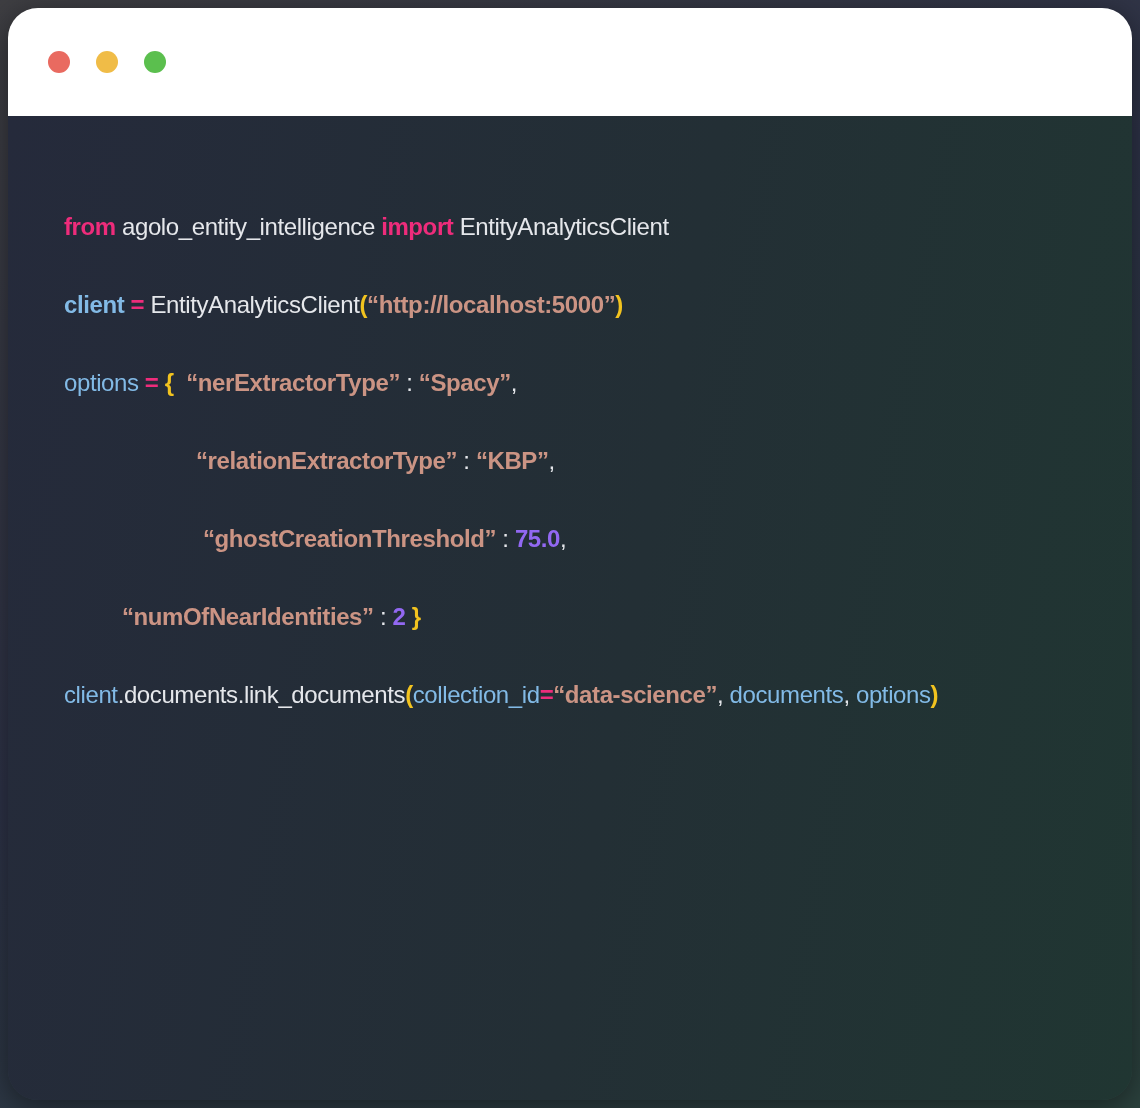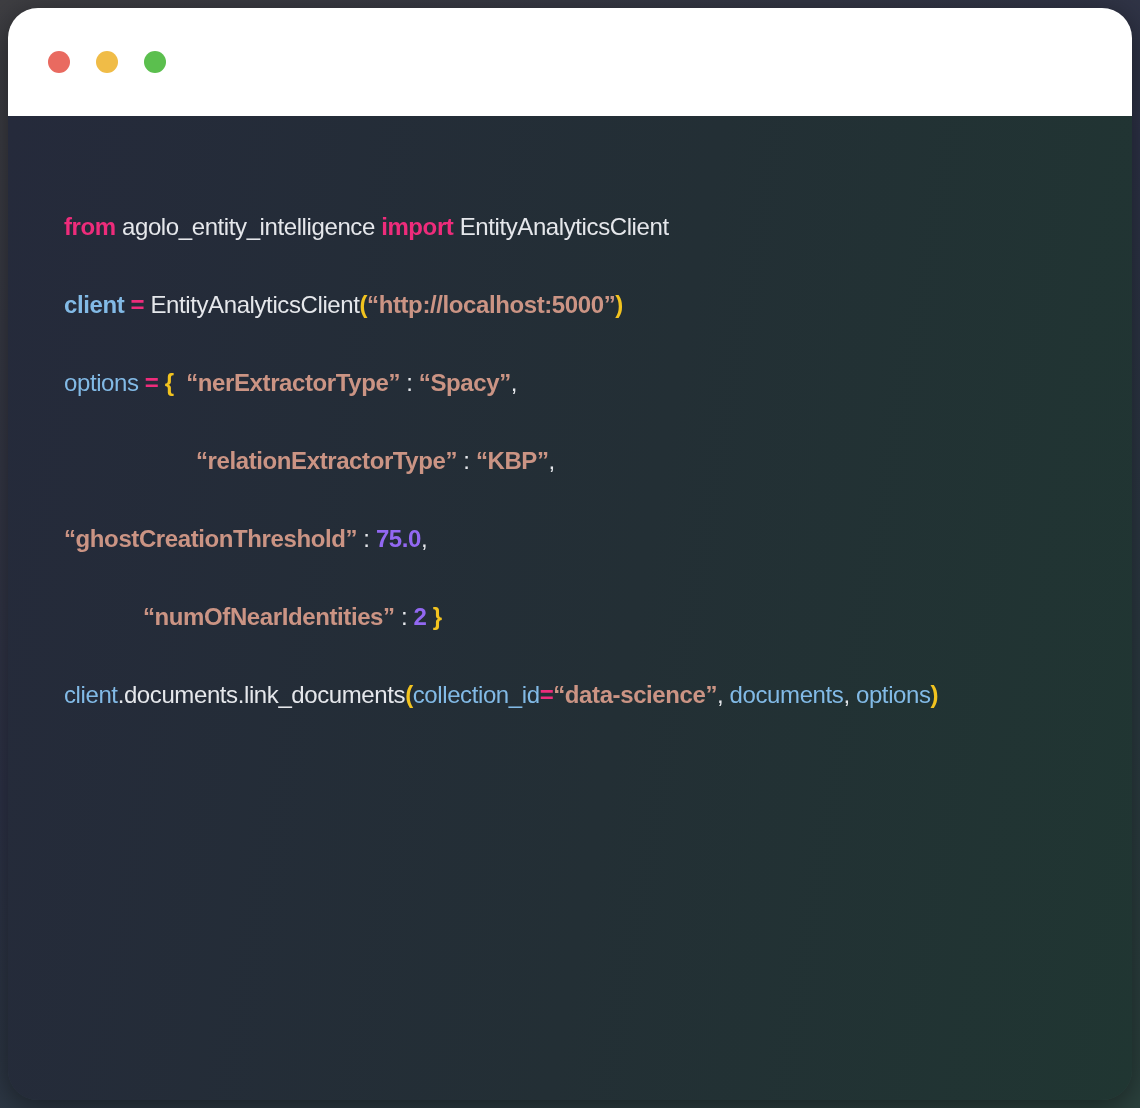--- a/index.html
+++ b/index.html
@@ -67,17 +67,17 @@
   <div class="titlebar">
       <div class="traffic-dot" style="background: rgb(233, 106, 96);"></div>
       <div class="traffic-dot" style="background: rgb(240, 188, 71);"></div>
       <div class="traffic-dot" style="background: rgb(91, 191, 78);"></div>
     </div>
   <div class="code-area">
       <div class="code-line"><span class="tok-keyword">from </span><span class="tok-plain">agolo_entity_intelligence </span><span class="tok-keyword">import </span><span class="tok-plain">EntityAnalyticsClient</span></div>
       <div class="code-line"><span class="tok-variable_bold">client </span><span class="tok-keyword">= </span><span class="tok-plain">EntityAnalyticsClient</span><span class="tok-bracket">(</span><span class="tok-string">“http://localhost:5000”</span><span class="tok-bracket">)</span></div>
       <div class="code-line"><span class="tok-variable">options </span><span class="tok-keyword">= </span><span class="tok-bracket">{</span><span class="tok-plain">  </span><span class="tok-string">“nerExtractorType”</span><span class="tok-plain"> : </span><span class="tok-string">“Spacy”</span><span class="tok-plain">,</span></div>
       <div class="code-line" style="margin-left: 132px;"><span class="tok-string">“relationExtractorType”</span><span class="tok-plain"> : </span><span class="tok-string">“KBP”</span><span class="tok-plain">,</span></div>
-      <div class="code-line" style=""><span class="tok-string">“ghostCreationThreshold”</span><span class="tok-plain"> : </span><span class="tok-number">75.0</span><span class="tok-plain">,</span></div>
-      <div class="code-line" style="margin-left: 79px;"><span class="tok-string">“numOfNearIdentities”</span><span class="tok-plain"> : </span><span class="tok-number">2 </span><span class="tok-bracket">}</span></div>
+      <div class="code-line" style="margin-left: 139px;"><span class="tok-string">“ghostCreationThreshold”</span><span class="tok-plain"> : </span><span class="tok-number">75.0</span><span class="tok-plain">,</span></div>
+      <div class="code-line" style="margin-left: 58px;"><span class="tok-string">“numOfNearIdentities”</span><span class="tok-plain"> : </span><span class="tok-number">2 </span><span class="tok-bracket">}</span></div>
       <div class="code-line"><span class="tok-variable">client</span><span class="tok-plain">.documents.link_documents</span><span class="tok-bracket">(</span><span class="tok-variable">collection_id</span><span class="tok-keyword">=</span><span class="tok-string">“data-science”</span><span class="tok-plain">, </span><span class="tok-variable">documents</span><span class="tok-plain">, </span><span class="tok-variable">options</span><span class="tok-bracket">)</span></div>
     </div>
 </div>
 
 </body></html>

